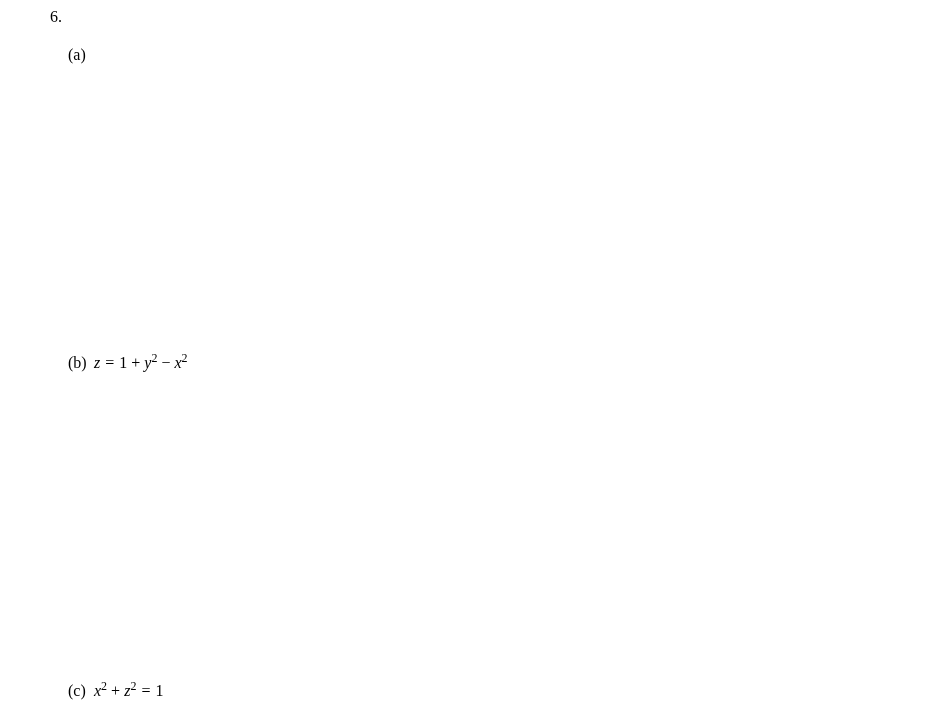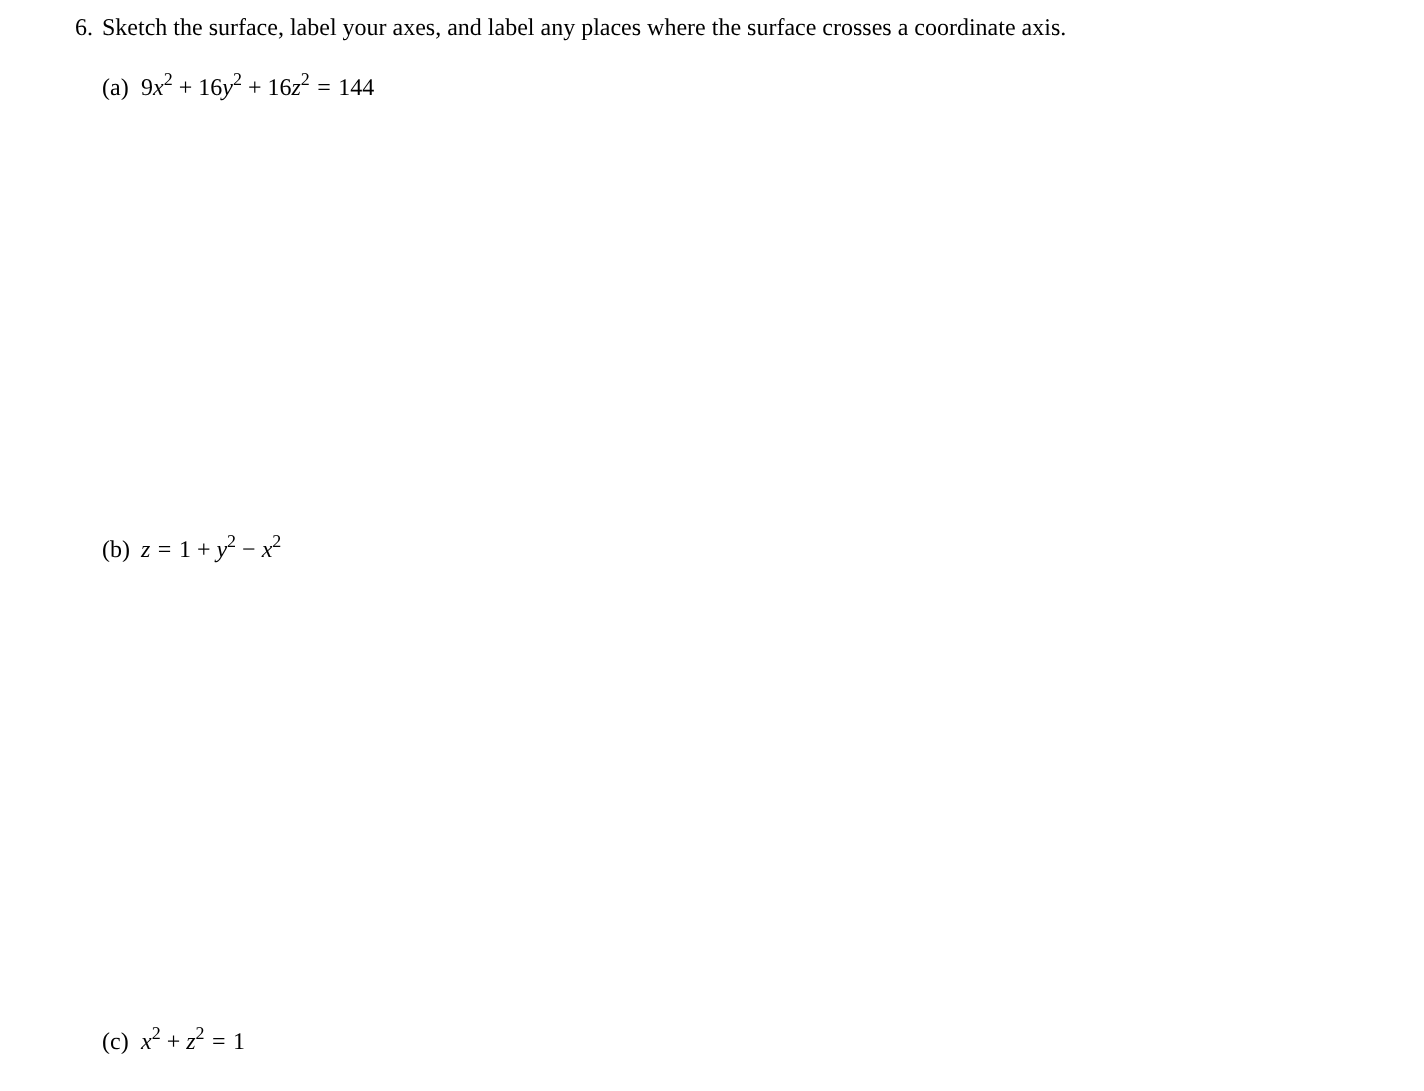--- a/index.html
+++ b/index.html
@@ -69,29 +69,25 @@
     }
     .sub-c {
       margin-top: 310px;
     }
   </style>
 </head>
 <body>
 
 <div class="problem-row">
   <span class="problem-number">6.</span>
-  <span class="problem-text">Sketch the surface, label your axes, and label any places where the surface crosses a coordinate axis.</span>
 </div>
 
 <div class="sub-item sub-a">
   <div class="sub-item-row">
     <span class="sub-label">(a)</span>
-    <span class="math">
-      <span class="num">9</span><span>x</span><sup>2</sup><span class="op">+</span><span class="num">16</span><span>y</span><sup>2</sup><span class="op">+</span><span class="num">16</span><span>z</span><sup>2</sup><span class="eq">=</span><span class="num">144</span>
-    </span>
   </div>
 </div>
 
 <div class="sub-item sub-b">
   <div class="sub-item-row">
     <span class="sub-label">(b)</span>
     <span class="math">
       <span>z</span><span class="eq">=</span><span class="num">1</span><span class="op">+</span><span>y</span><sup>2</sup><span class="op">−</span><span>x</span><sup>2</sup>
     </span>
   </div>

